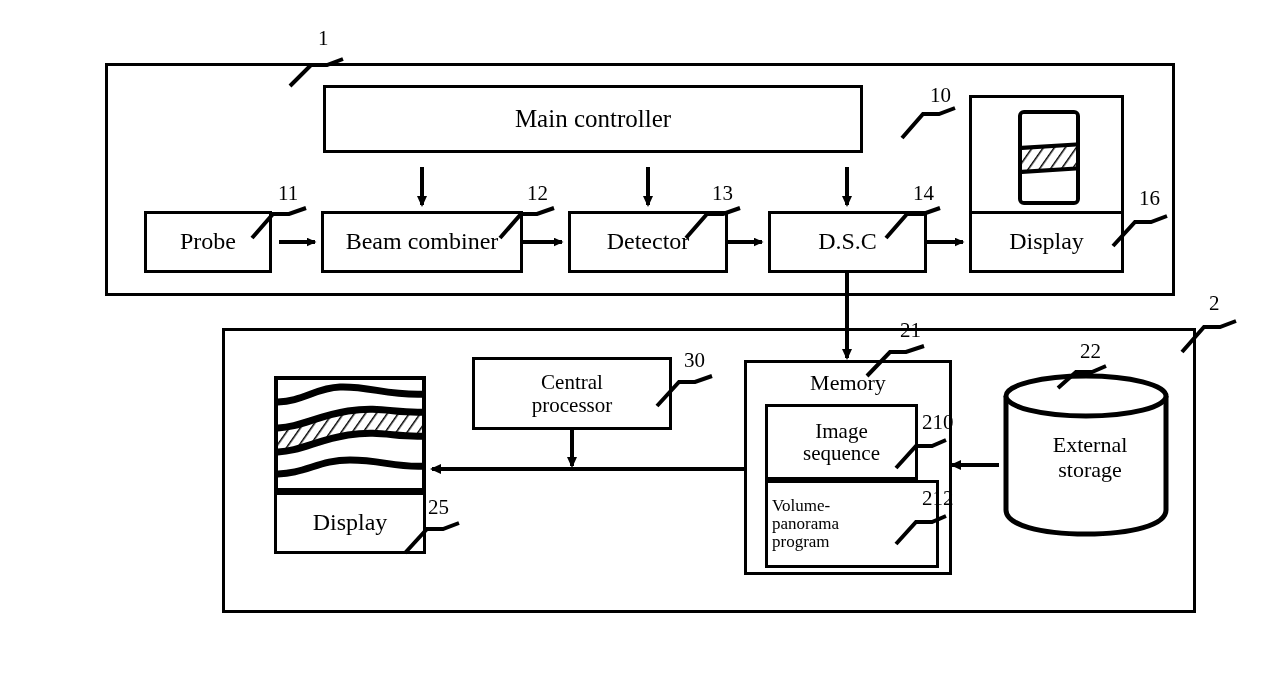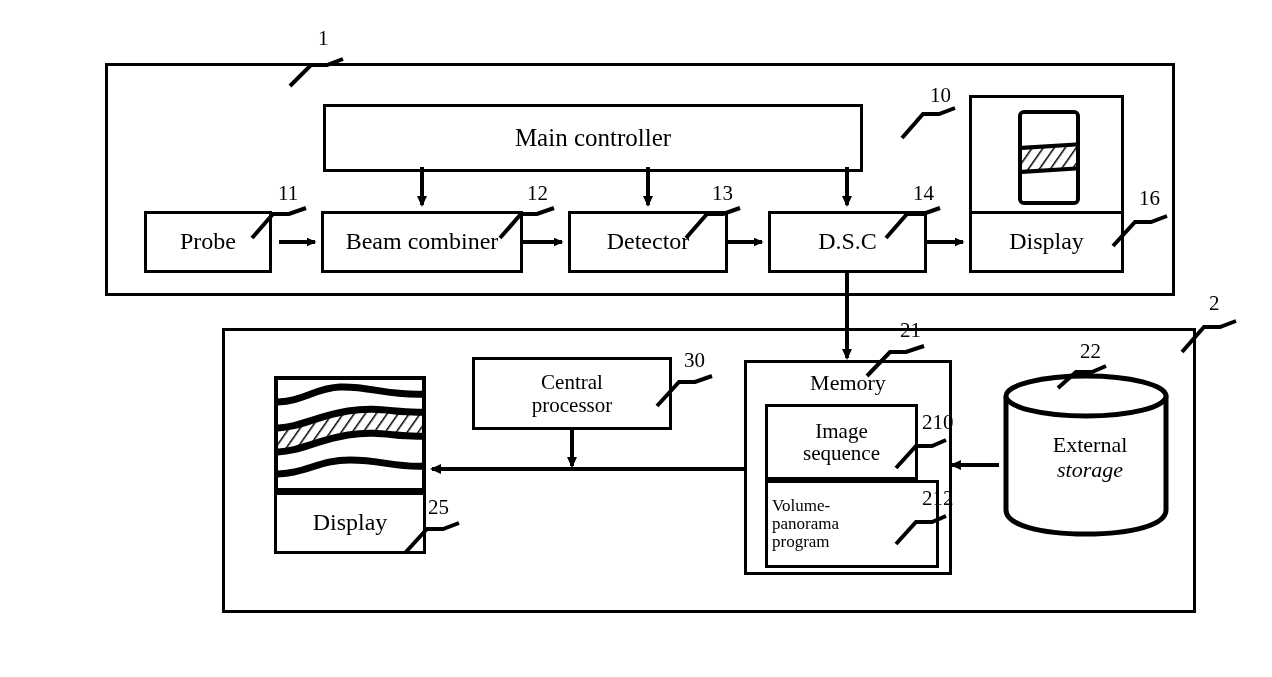--- a/index.html
+++ b/index.html
@@ -78,21 +78,21 @@
 
 <div id="page">
 
   <div class="frame" style="left:105px; top:63px; width:1070px; height:233px;"></div>
 
   <div class="ref" style="left:318px; top:26px;">1</div>
   <svg class="leader" style="left:285px; top:50px; width:70px; height:40px;">
     <path d="M5,36 L26,15 L42,15 L58,9" stroke="#000" stroke-width="4" fill="none"></path>
   </svg>
 
-  <div class="node t-main" style="left:323px; top:104px; width:540px; height:68px;">
+  <div class="node t-main" style="left:323px; top:85px; width:540px; height:68px;">
     <span class="lbl">Main controller</span>
   </div>
   <div class="ref" style="left:930px; top:83px;">10</div>
   <svg class="leader" style="left:893px; top:94px; width:80px; height:46px;">
     <path d="M9,44 L30,20 L46,20 L62,14" stroke="#000" stroke-width="4" fill="none"></path>
   </svg>
 
   <div class="node t-box" style="left:144px; top:211px; width:128px; height:62px;">
     <span class="lbl">Probe</span>
   </div>
@@ -243,20 +243,20 @@
   <svg class="leader" style="left:888px; top:504px; width:76px; height:42px;">
     <path d="M8,40 L28,18 L44,18 L58,12" stroke="#000" stroke-width="4" fill="none"></path>
   </svg>
 
   <svg class="cyl" style="left:1000px; top:370px; width:180px; height:170px;">
     <path d="M6,26 L6,140 C6,155 40,164 86,164 C132,164 166,155 166,140 L166,26" fill="#fff" stroke="#000" stroke-width="5"></path>
     <ellipse cx="86" cy="26" rx="80" ry="20" fill="#fff" stroke="#000" stroke-width="5"></ellipse>
   </svg>
   <div class="cyl-label" style="left:1006px; top:433px; width:168px;">
     <span style="display:block;">External</span>
-    <span style="display:block;font-style:italic;">storage</span>
+    <span style="display:block;">storage</span>
   </div>
   <div class="ref" style="left:1080px; top:339px;font-family:Liberation Serif, serif;">22</div>
   <svg class="leader" style="left:1050px; top:356px; width:76px; height:42px;">
     <path d="M8,32 L26,16 L42,16 L56,10" stroke="#000" stroke-width="4" fill="none"></path>
   </svg>
 
 </div>
 
 </body></html>

